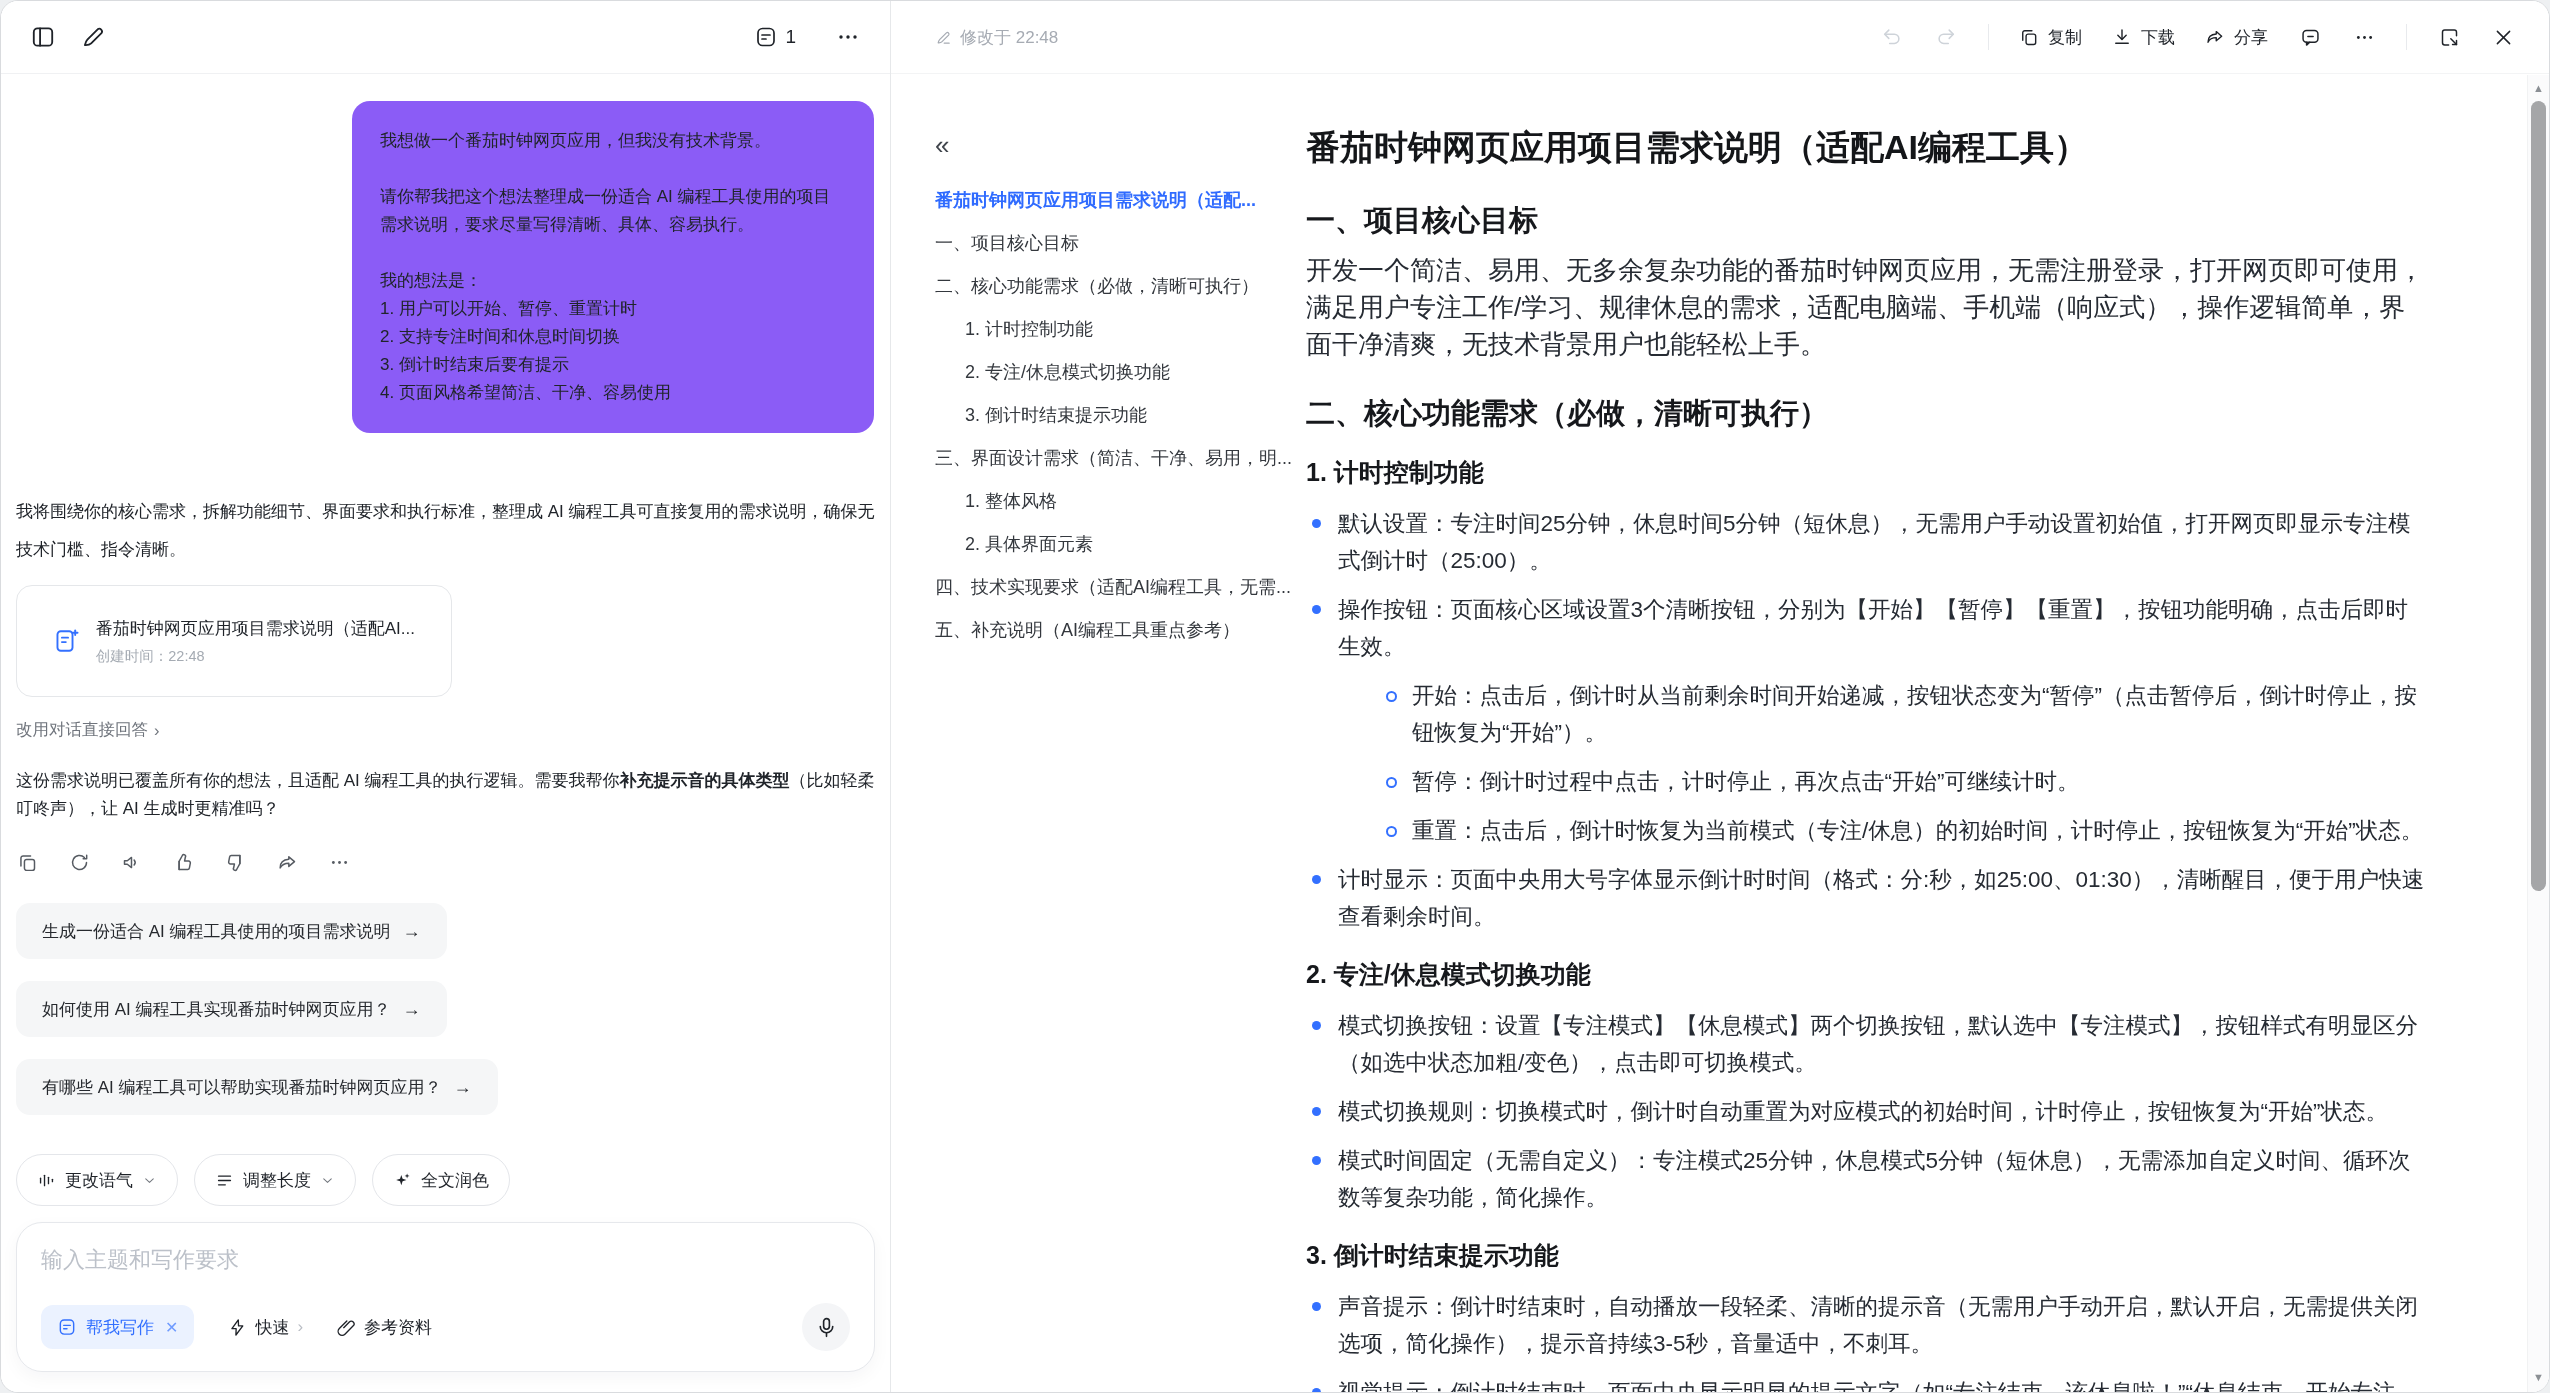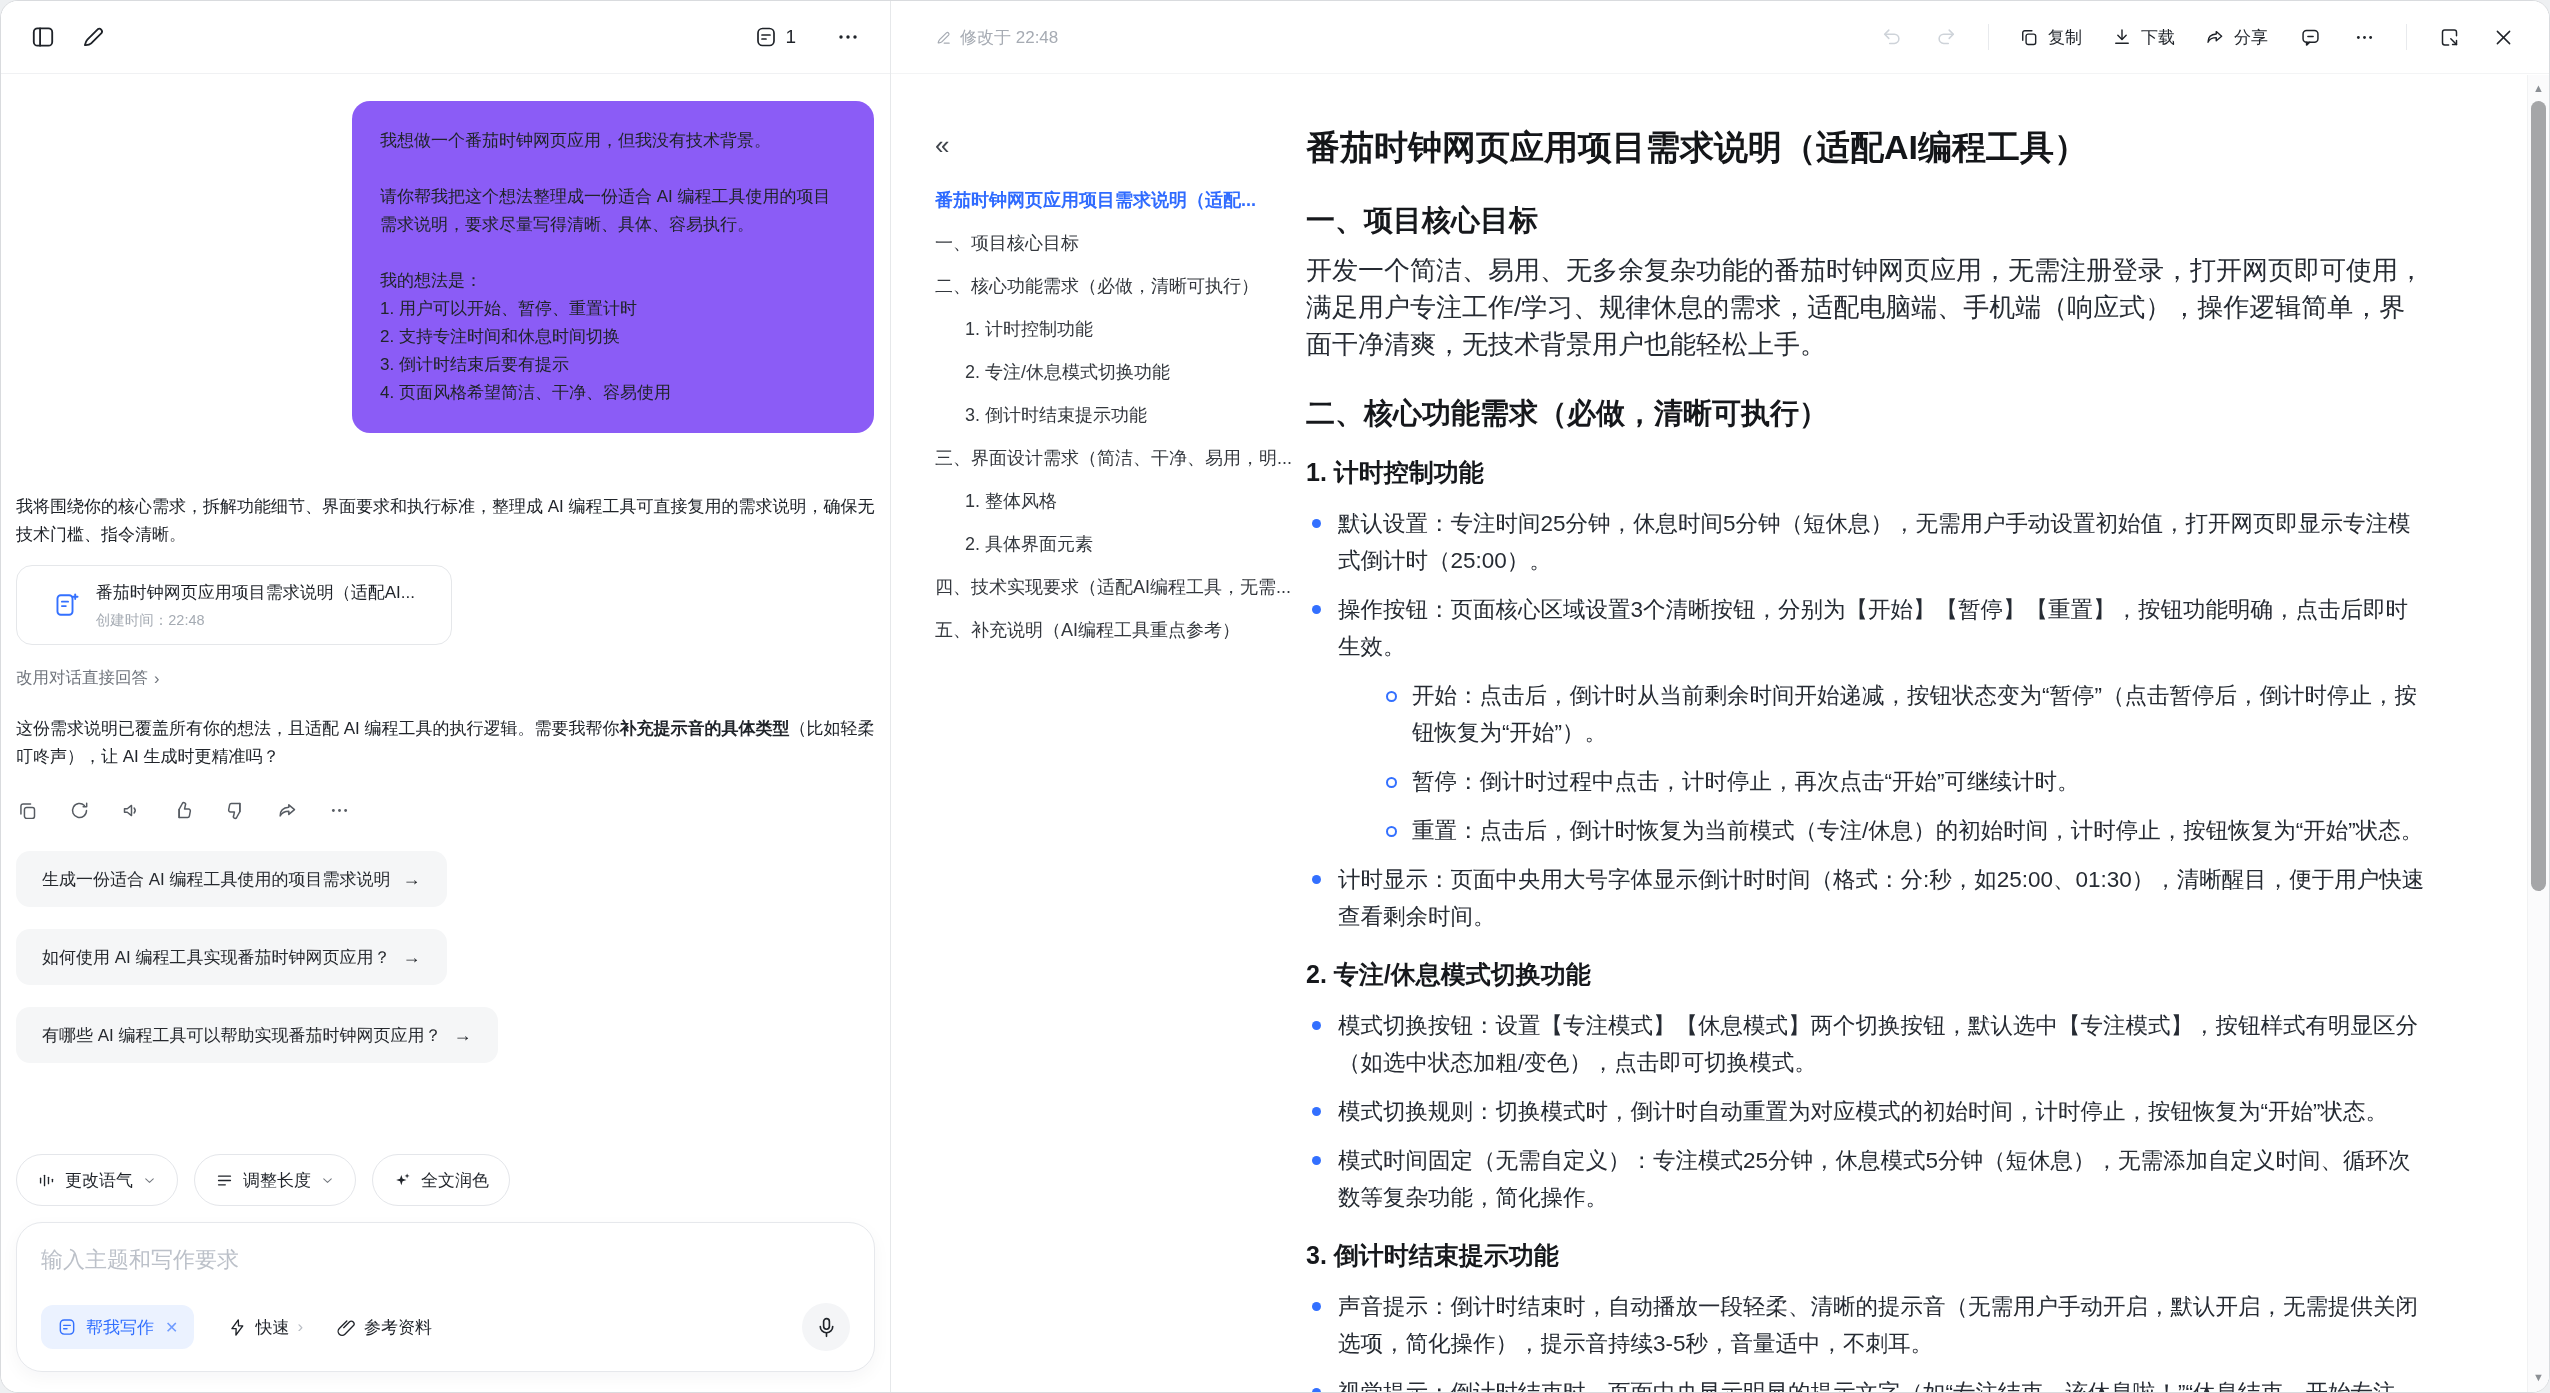--- a/index.html
+++ b/index.html
@@ -12,22 +12,22 @@
   .chat { width:890px; min-width:890px; height:100%; border-right:1px solid #e6e8ea; display:flex; flex-direction:column; background:#fff; }
   .chat-topbar { height:73px; min-height:73px; display:flex; align-items:center; padding:0 28px; border-bottom:1px solid #f0f1f3; color:#1f2329; }
   .chat-topbar .left { display:flex; gap:22px; align-items:center; }
   .chat-topbar .right { margin-left:auto; display:flex; gap:38px; align-items:center; }
   .tb-btn { width:28px; height:28px; display:flex; align-items:center; justify-content:center; cursor:pointer; }
   .badge { display:flex; align-items:center; gap:7px; font-size:19px; color:#1f2329; cursor:pointer; }
 
   .chat-body { flex:1; overflow:hidden; padding:27px 16px 0 15px; }
   .bubble { margin-left:auto; width:522px; background:#8b5cf6; border-radius:18px; padding:26px 28px; font-size:17px; line-height:28px; color:#20242a; }
   .bubble p + p { margin-top:28px; }
-  .ai-text { margin-top:60px; font-size:17px; line-height:28px; color:#20242a; width:860px; }
-  .doc-card { margin-top:16px; width:436px; height:80px; border:1px solid #e5e7ea; border-radius:16px; display:flex; align-items:center; gap:16px; padding:0 36px; cursor:pointer; background:#fff; }
+  .ai-text { margin-top:60px; font-size:17px; line-height:38px; color:#20242a; width:860px; }
+  .doc-card { margin-top:16px; width:436px; height:112px; border:1px solid #e5e7ea; border-radius:16px; display:flex; align-items:center; gap:16px; padding:0 36px; cursor:pointer; background:#fff; }
   .doc-card .dicon { color:#3370FF; }
   .doc-card .t { font-size:17px; color:#1f2329; font-weight:500; white-space:nowrap; }
   .doc-card .m { font-size:14.5px; color:#a5abb3; margin-top:7px; }
   .switch-link { margin-top:22px; font-size:16.5px; color:#70757d; display:flex; align-items:center; gap:6px; cursor:pointer; }
   .ai-text2 { margin-top:26px; font-size:17px; line-height:28px; color:#20242a; width:860px; }
   .ai-text2 b { font-weight:700; }
   .action-row { margin-top:28px; display:flex; align-items:center; gap:30px; color:#565b62; }
   .action-row .abtn { width:22px; height:22px; cursor:pointer; display:flex; align-items:center; justify-content:center; }
   .sug { margin-top:30px; display:flex; flex-direction:column; gap:22px; align-items:flex-start; }
   .sug .chip { height:56px; background:#f5f6f7; border-radius:14px; display:flex; align-items:center; gap:12px; padding:0 26px; font-size:17px; color:#26292e; cursor:pointer; }

